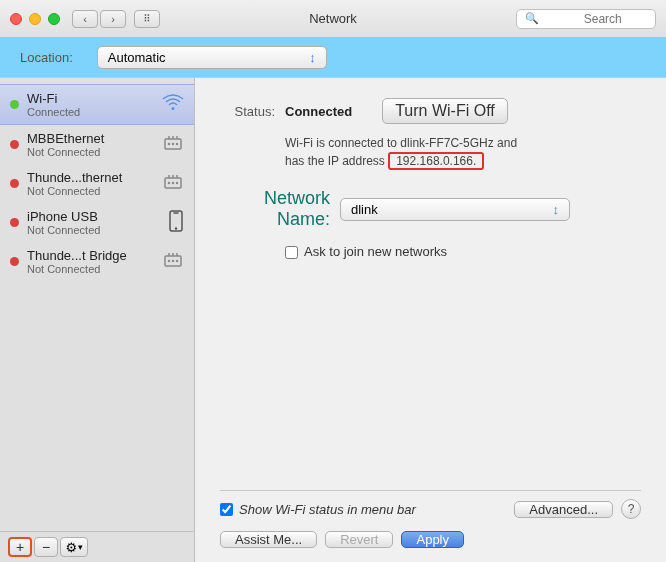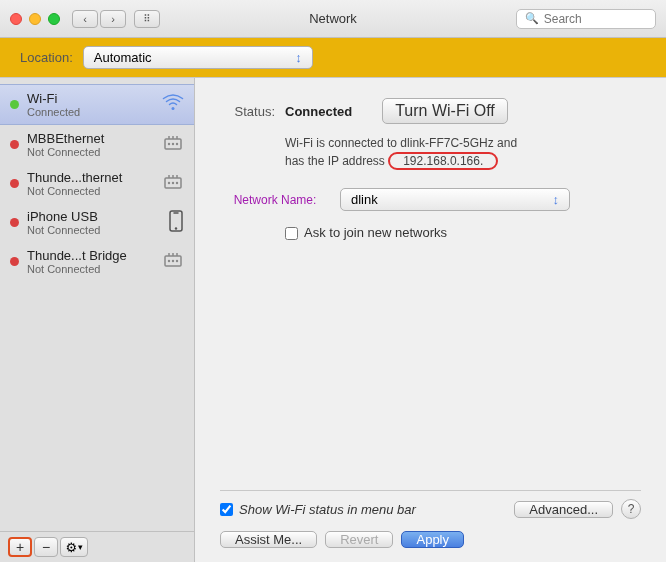--- a/index.html
+++ b/index.html
@@ -80,37 +80,38 @@
       width: 140px;
       gap: 5px;
     }
     .search-bar input {
       border: none;
       outline: none;
       font-size: 12px;
       color: #1d4ed8;
       width: 100%;
       background: transparent;
+      margin-left: 40px;
     }
 
     
     .main-content {
       display: flex;
       flex-direction: column;
       height: calc(562px - 38px);
     }
 
     
     .location-bar {
-      background: #eab308;
+      background: #7dd3fc;
       border-bottom: 1px solid #c8c8c8;
       display: flex;
       align-items: center;
       padding: 8px 20px;
-      gap: 10px;
+      gap: 24px;
     }
     .location-label {
       color: #555;
       font-size: 13px;
     }
     .location-select {
       display: flex;
       align-items: center;
       background: linear-gradient(to bottom, #fefefe, #e8e8e8);
       border: 1px solid #b0b0b0;
@@ -249,36 +250,36 @@
 
     .status-description {
       font-size: 12px;
       color: #444;
       margin-left: 65px;
       margin-bottom: 18px;
       line-height: 1.5;
     }
     .ip-highlight {
       border: 2px solid #e03030;
-      border-radius: 9px;
-      padding: 0 13px;
+      border-radius: 3px;
+      padding: 0 6px;
       font-size: 12px;
       text-align: right;
     }
 
     .field-row {
       display: flex;
       align-items: center;
       margin-bottom: 14px;
       gap: 10px;
     }
     .field-label {
-      color: #a21caf;
-      font-size: 12px;
-      text-align: center;
+      color: #0f766e;
+      font-size: 18px;
+      text-align: right;
       width: 110px;
     }
     .field-select {
       display: flex;
       align-items: center;
       background: linear-gradient(to bottom, #fefefe, #e8e8e8);
       border: 1px solid #b0b0b0;
       border-radius: 5px;
       padding: 3px 10px;
       width: 230px;

